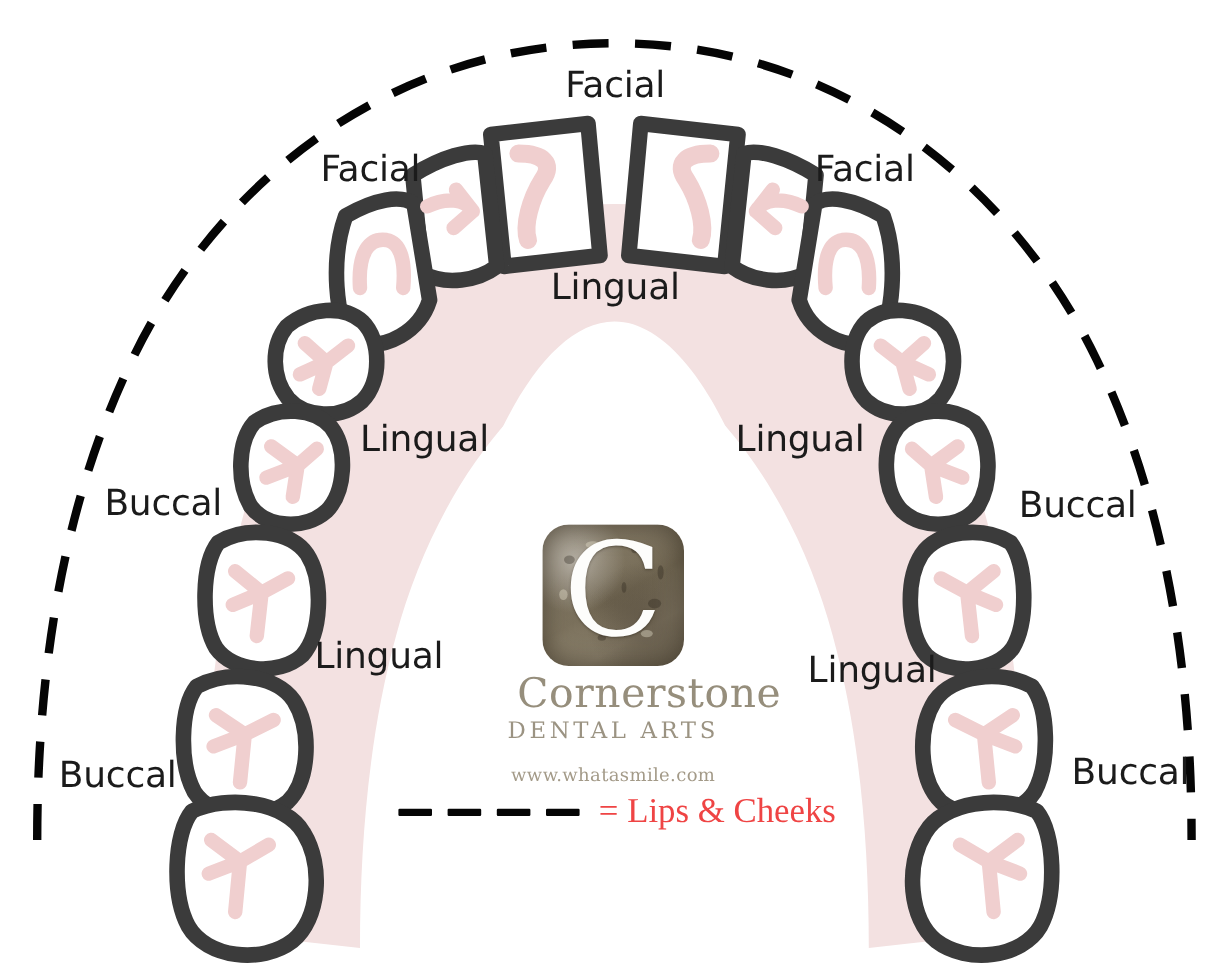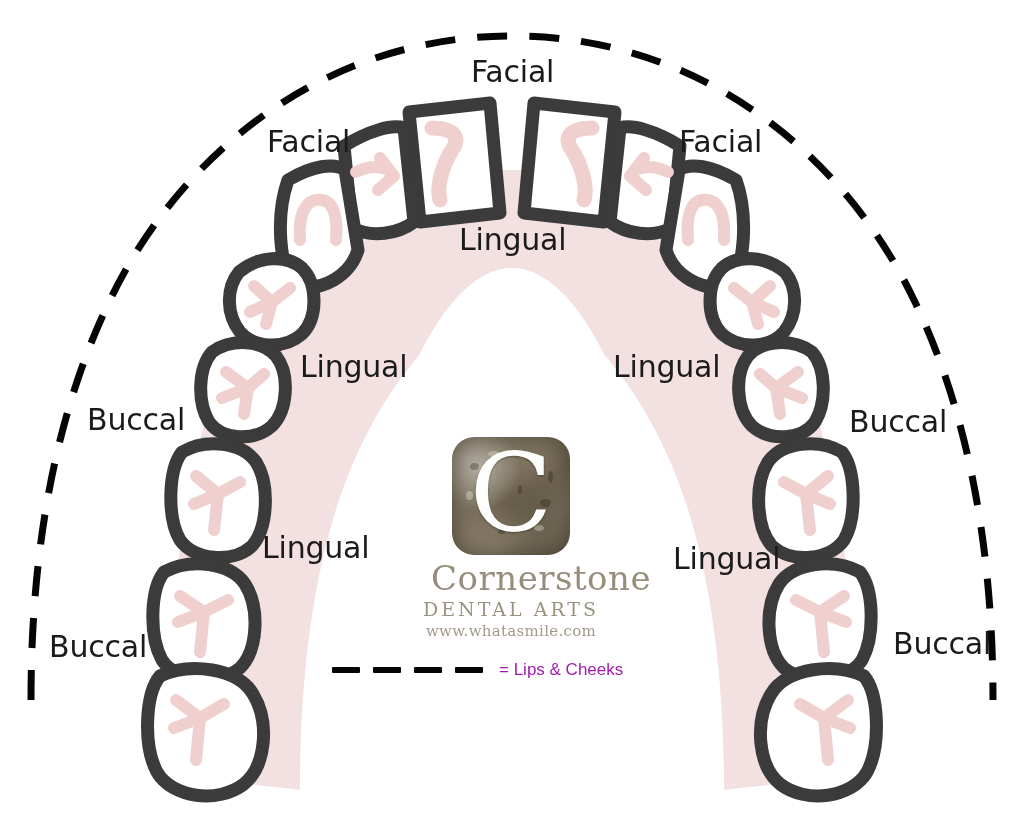--- a/index.html
+++ b/index.html
@@ -18,21 +18,21 @@
     white-space:nowrap;
     line-height:1;
     letter-spacing:-0.2px;
   }
 
   
   #legend{position:absolute;left:332px;top:660px;display:flex;align-items:center;gap:16px;}
   #legend .dashes{display:flex;align-items:center;gap:13px;}
   #legend .dash{width:28px;height:6px;background:#050505;border-radius:1px;}
   #legend .legend-text{
-    font-family:Liberation Sans, sans-serif;font-size:17px;color:#a21caf;white-space:nowrap;
+    font-family:Liberation Serif, serif;font-size:29px;color:#ef4444;white-space:nowrap;
   }
 
   
   #logo{position:absolute;left:411px;top:437px;width:200px;text-align:center;}
   #logo-mark{
     width:118px;height:118px;margin:0 auto;border-radius:22px;
     position:relative;overflow:hidden;
     background:
       radial-gradient(circle at 22% 26%, rgba(255,255,255,.40), rgba(255,255,255,0) 34%),
       radial-gradient(circle at 72% 68%, rgba(60,50,38,.40), rgba(60,50,38,0) 42%),
@@ -53,21 +53,21 @@
   }
   #logo-name{
     margin-top:6px;font-family:"DejaVu Serif", serif;font-size:34px;
     color:#968e7c;letter-spacing:.5px;line-height:1.05;margin-left:20px;
   }
   #logo-sub{
     margin-top:1px;font-family:"DejaVu Serif", serif;font-size:19px;
     color:#9b9382;letter-spacing:3.0px;
   }
   #logo-url{
-    margin-top:2px;font-family:"DejaVu Serif", serif;font-size:15px;
+    margin-top:17px;font-family:"DejaVu Serif", serif;font-size:15px;
     color:#a39a88;letter-spacing:.3px;
   }
 </style>
 </head>
 <body>
 
 <div id="stage">
 
   <svg class="arch" viewBox="0 0 1024 813">
     <defs>

